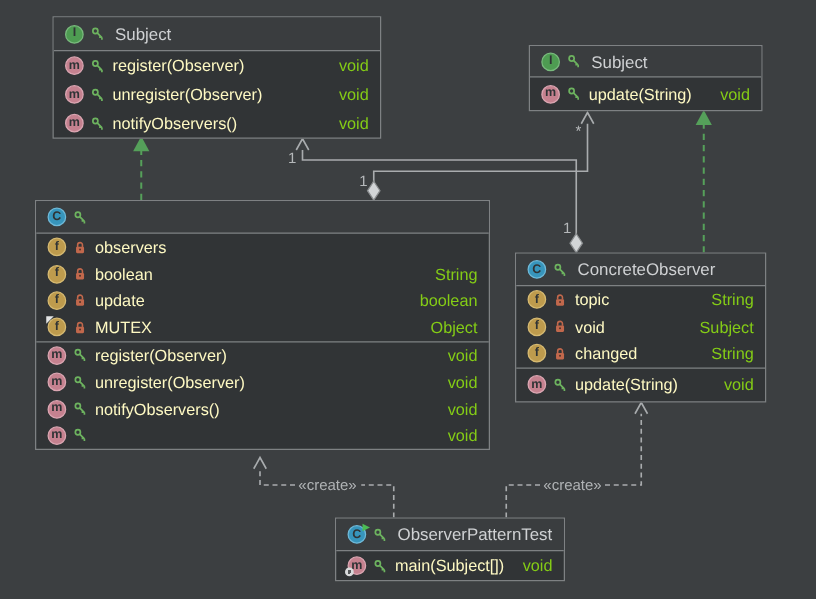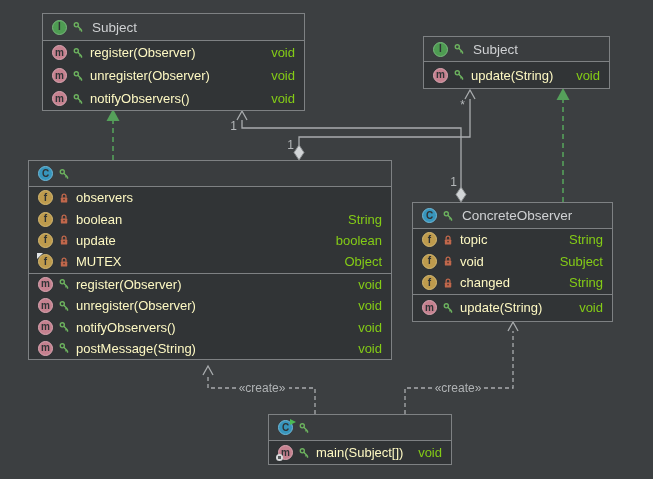--- a/index.html
+++ b/index.html
@@ -273,21 +273,20 @@
         <span class="mn">notifyObservers()</span>
         <span class="mt">void</span>
       </div>
       <div class="row">
         <span class="ci method">
             <span class="cl">m</span>
           </span>
         <svg class="vis" viewBox="0 0 12 12">
             <use href="#key-glyph"></use>
           </svg>
-        <span class="mn">postMessage(String)</span>
         <span class="mt">void</span>
       </div>
     </div>
   </div>
 
   <div class="box b-co" style="left:412px; top:202px; width:201px;">
     <div class="hdr">
       <span class="ci class">
           <span class="cl">C</span>
         </span>
@@ -344,20 +343,21 @@
 
   <div class="box b-test" style="left:268px; top:414px; width:184px;">
     <div class="hdr">
       <span class="ci class">
           <i class="ovl-run"></i>
           <span class="cl">C</span>
         </span>
       <svg class="vis" viewBox="0 0 12 12">
           <use href="#key-glyph"></use>
         </svg>
+      <span class="cname">ObserverPatternTest</span>
     </div>
     <div class="row">
       <span class="ci method">
           <i class="ovl-bl"></i>
           <span class="cl">m</span>
         </span>
       <svg class="vis" viewBox="0 0 12 12">
           <use href="#key-glyph"></use>
         </svg>
       <span class="mn">main(Subject[])</span>

